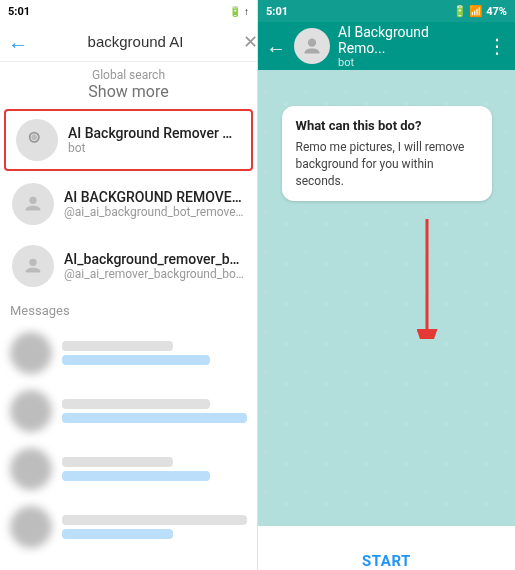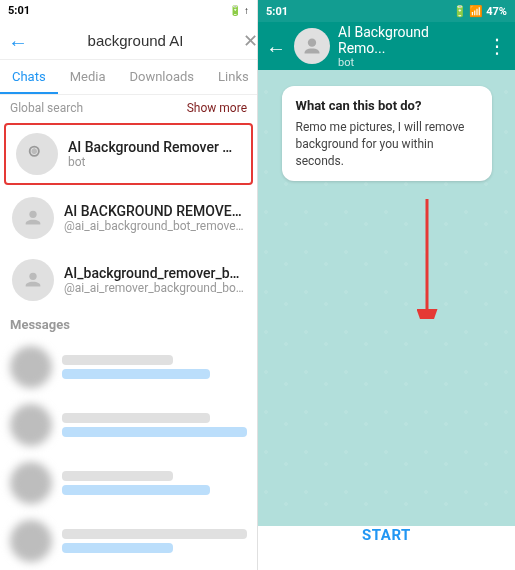--- a/index.html
+++ b/index.html
@@ -77,22 +77,23 @@
       border-bottom: 2px solid #2196F3;
     }
 
     .global-search-header {
       display: flex;
       justify-content: space-between;
       align-items: center;
       padding: 6px 10px;
       font-size: 12px;
       color: #999;
-    }
-    .show-more { color: #7f1d1d; cursor: pointer; font-size: 12px; }
+      flex-direction: column;
+    }
+    .show-more { color: #737373; cursor: pointer; font-size: 16px; }
 
     .search-result-item {
       display: flex;
       align-items: center;
       padding: 8px 10px;
       gap: 10px;
       cursor: pointer;
       border: 2px solid transparent;
     }
     .search-result-item.highlighted {
@@ -113,21 +114,21 @@
       color: #999;
     }
     .result-text { display: flex; flex-direction: column; flex: 1; min-width: 0; }
     .result-name { font-size: 14px; font-weight: 500; color: #222; white-space: nowrap; overflow: hidden; text-overflow: ellipsis; }
     .result-sub { font-size: 12px; color: #999; white-space: nowrap; overflow: hidden; text-overflow: ellipsis; }
 
     .messages-section-label {
       padding: 6px 10px;
       font-size: 13px;
       color: #999;
-      font-weight: 700;
+      font-weight: 400;
     }
 
     .message-item {
       display: flex;
       align-items: center;
       padding: 8px 10px;
       gap: 10px;
     }
     .avatar-blurred {
       width: 42px;
@@ -214,20 +215,21 @@
     .chat-more { font-size: 20px; color: #fff; cursor: pointer; }
 
     .chat-body {
       flex: 1;
       display: flex;
       flex-direction: column;
       justify-content: flex-start;
       padding: 16px 10px 8px;
       position: relative;
       z-index: 1;
+      margin-top: 20px;
     }
 
     .bot-info-bubble {
       background: #fff;
       border-radius: 12px;
       padding: 12px 14px;
       max-width: 210px;
       align-self: center;
       box-shadow: 0 1px 3px rgba(0,0,0,0.15);
       margin-bottom: 8px;
@@ -242,21 +244,21 @@
       justify-content: center;
     }
 
     .start-bar {
       position: absolute;
       bottom: 0;
       left: 0; right: 0;
       height: 44px;
       background: #fff;
       display: flex;
-      align-items: flex-start;
+      align-items: flex-end;
       justify-content: center;
       z-index: 2;
     }
     .start-btn {
       font-size: 15px;
       font-weight: 700;
       color: #2196F3;
       cursor: pointer;
       letter-spacing: 0.5px;
     }
@@ -278,35 +280,20 @@
     <span>5:01</span>
     <span class="status-left-icons">🔋 ↑</span>
   </div>
 
   <div class="search-bar">
     <span class="back-btn">←</span>
     <input class="search-input" value="background AI" type="text" style="">
     <span class="clear-btn">✕</span>
   </div>
 
-  <div class="tabs">
-    <div class="tab active">
-      <span>Chats</span>
-    </div>
-    <div class="tab">
-      <span>Media</span>
-    </div>
-    <div class="tab">
-      <span>Downloads</span>
-    </div>
-    <div class="tab">
-      <span>Links</span>
-    </div>
-
-  </div>
 
   <div class="global-search-header">
     <span>Global search</span>
     <span class="show-more">Show more</span>
   </div>
 
   <div class="search-result-item highlighted">
     <div class="avatar-circle">
       <svg width="22" height="22" viewBox="0 0 24 24" fill="#999">
           <path d="M9 3a6 6 0 1 0 0 12A6 6 0 0 0 9 3zm0 2a4 4 0 1 1 0 8A4 4 0 0 1 9 5zm0 5a1 1 0 1 0 0 2 1 1 0 0 0 0-2zm0-4a1 1 0 0 0-1 1v2a1 1 0 0 0 2 0V7a1 1 0 0 0-1-1z"></path>

